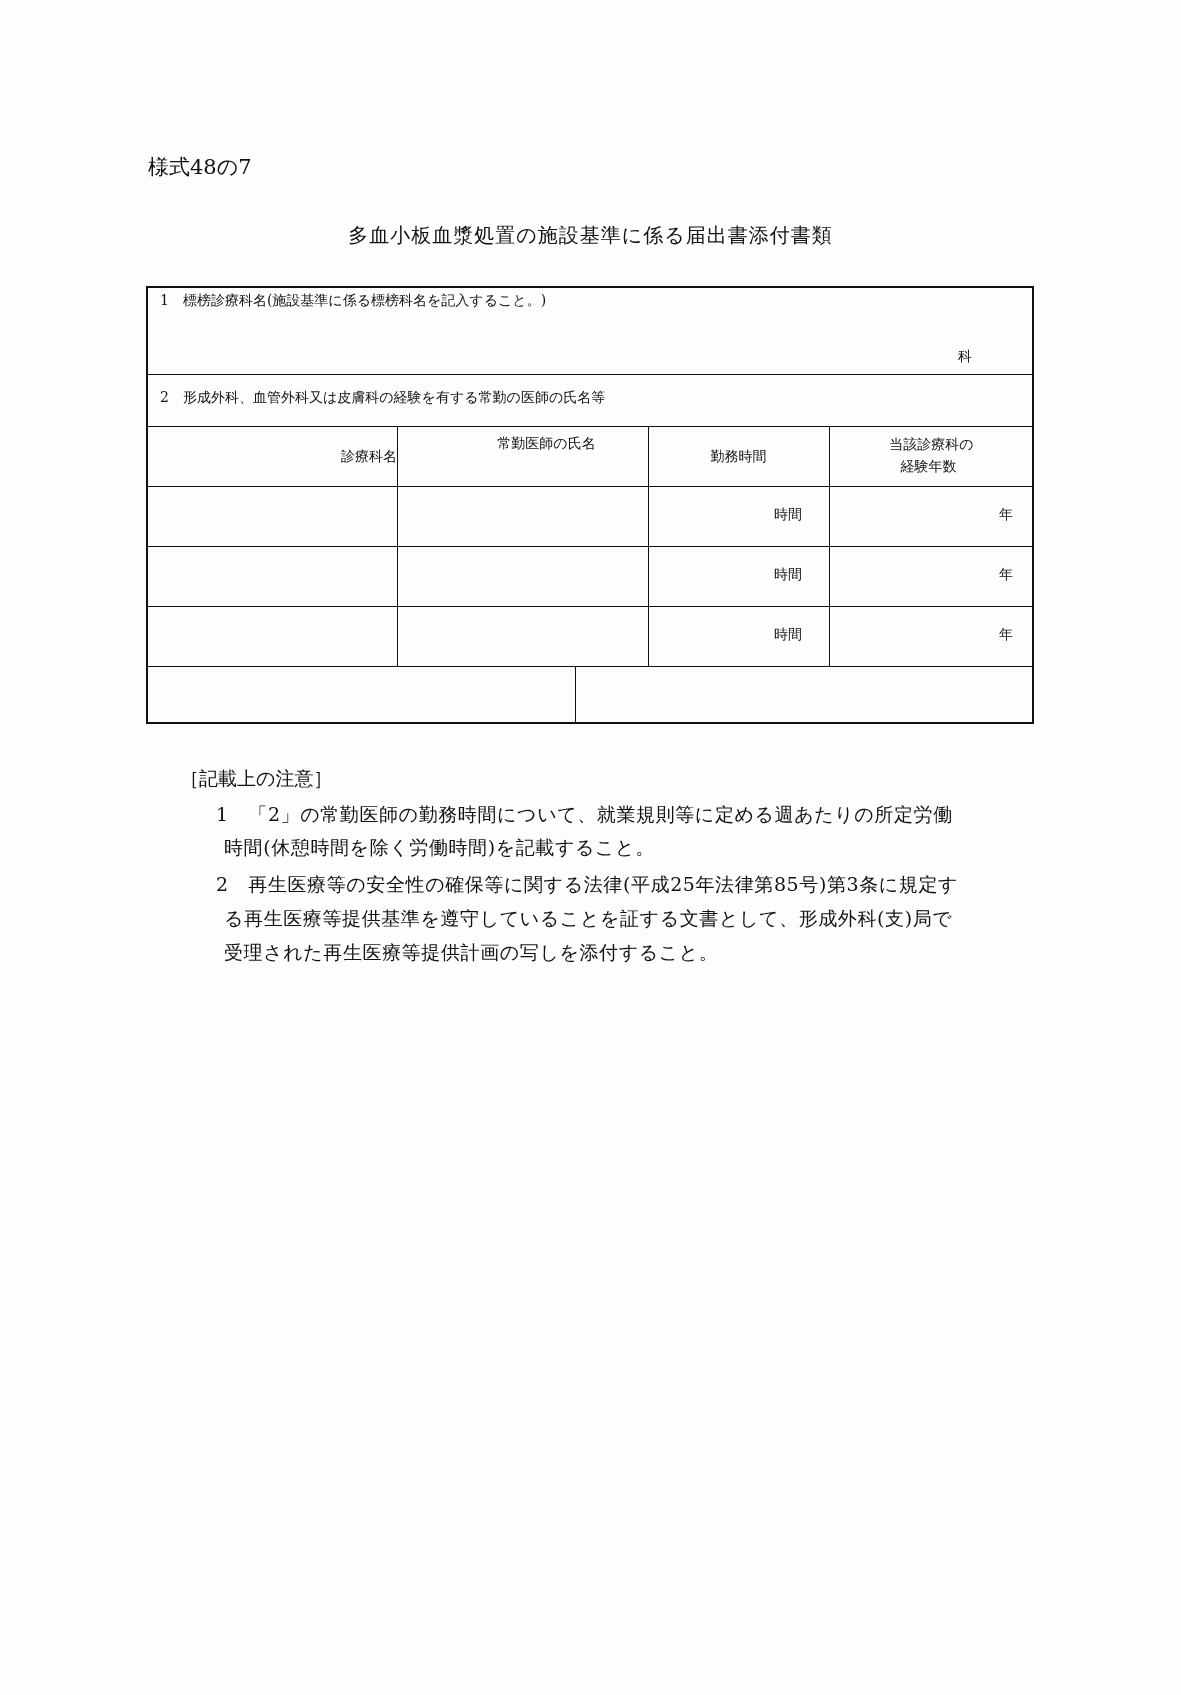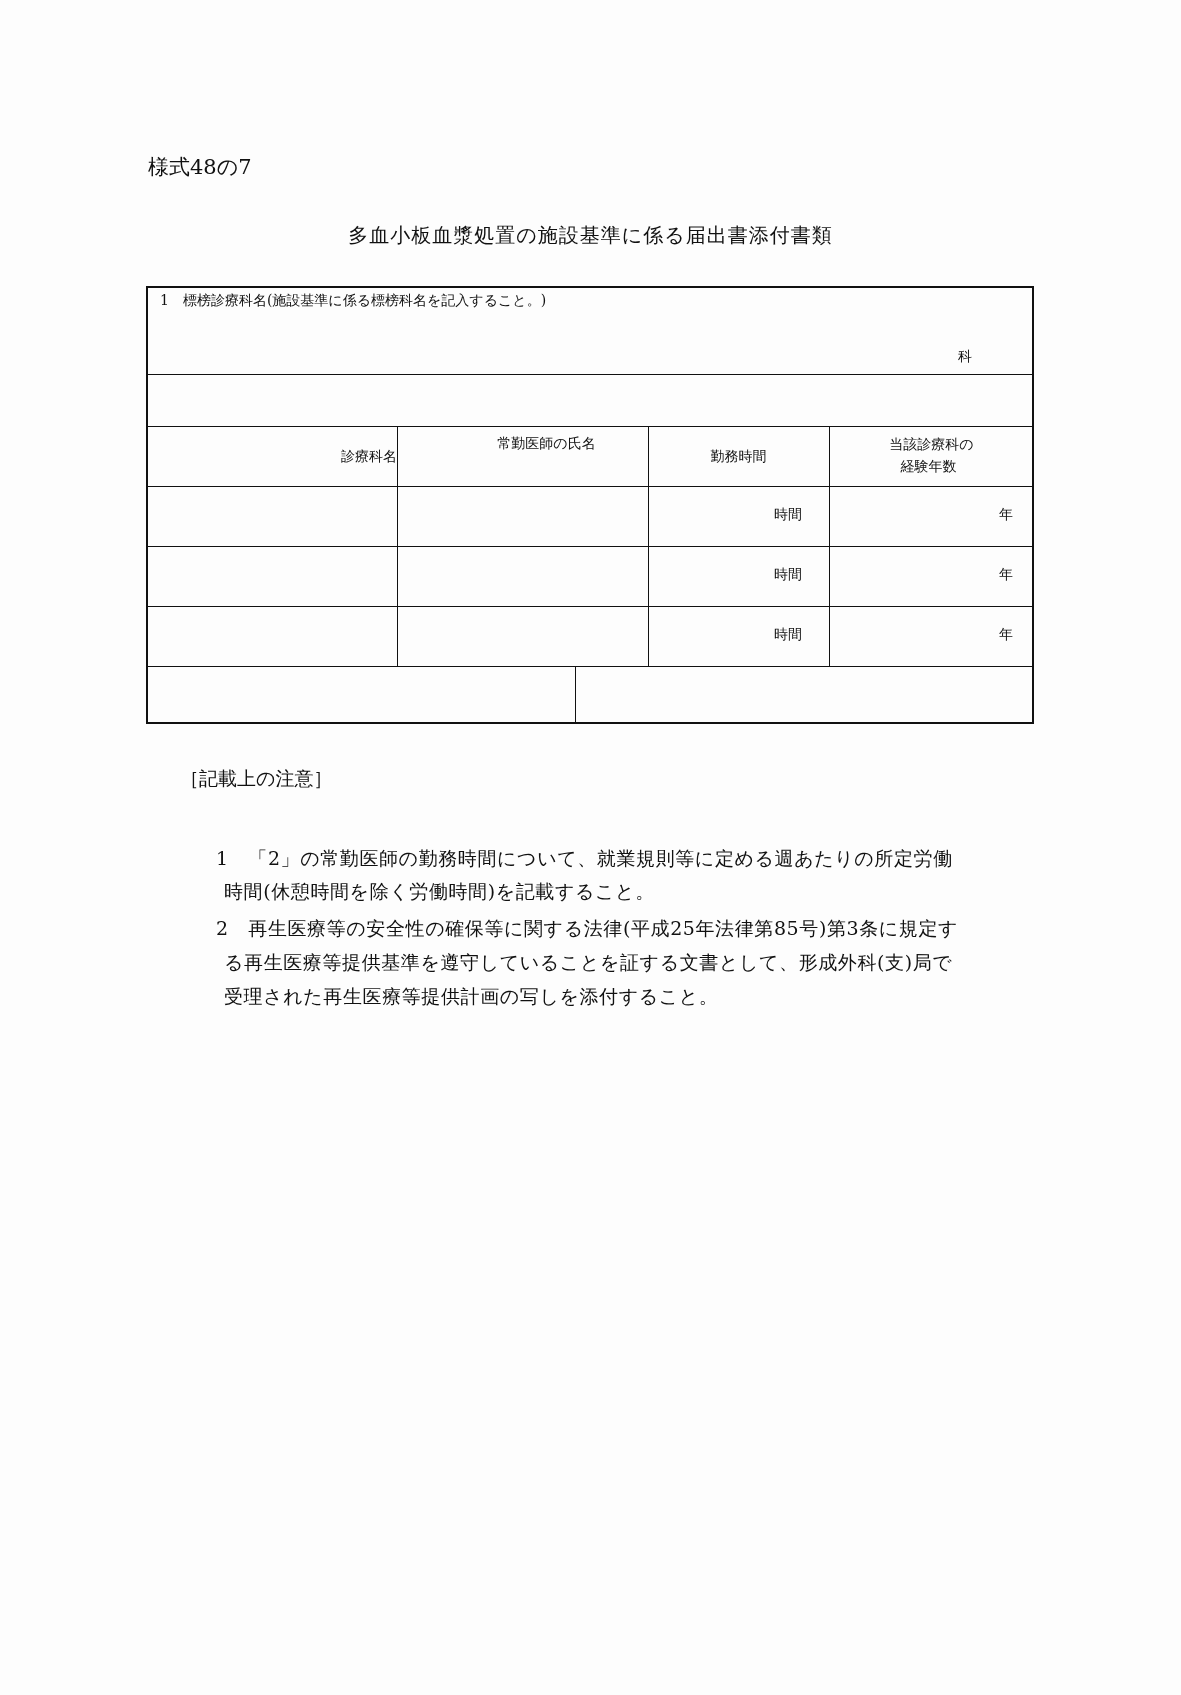--- a/index.html
+++ b/index.html
@@ -13,34 +13,35 @@
     }
     .abs { position: absolute; }
     .form-id { left: 148px; top: 153px; font-size: 21px; }
     .doc-title { left: 0; width: 1181px; top: 222px; text-align: center; font-size: 20px; letter-spacing: 1px; }
     .frame { left: 146px; top: 286px; width: 888px; height: 438px; border: 2px solid #111; box-sizing: border-box; }
     .hline { position: absolute; height: 0; border-top: 1.5px solid #111; }
     .vline { position: absolute; width: 0; border-left: 1.5px solid #111; }
     .t { position: absolute; font-size: 14px; white-space: nowrap; }
     .c { text-align: center; }
     .notes-head { left: 180px; top: 766px; font-size: 19px; }
-    .note-line { font-size: 19px; white-space: nowrap; position: absolute; letter-spacing: 0.6px; margin-top: 44px; }
+    .note-line { font-size: 19px; white-space: nowrap; position: absolute; letter-spacing: 0.6px; }
   </style>
 </head>
 <body>
 
 <div class="abs form-id">様式48の7</div>
 <div class="abs doc-title">多血小板血漿処置の施設基準に係る届出書添付書類</div>
 
 <div class="abs frame">
 
   <div class="t" style="left:12px; top:4px;">1　標榜診療科名(施設基準に係る標榜科名を記入すること。)</div>
   <div class="t" style="left:810px; top:60px;">科</div>
   <div class="hline" style="left:0; right:0; top:86px;"></div>
 
+  <div class="t" style="left:12px; top:101px;">2　形成外科、血管外科又は皮膚科の経験を有する常勤の医師の氏名等</div>
   <div class="hline" style="left:0; right:0; top:138px;"></div>
 
   <div class="t c" style="left:0; width:249px; top:160px;text-align:right;">診療科名</div>
   <div class="t c" style="left:249px; width:251px; top:147px;padding-left:24px;">常勤医師の氏名</div>
   <div class="t c" style="left:500px; width:181px; top:160px;">勤務時間</div>
   <div class="t c" style="left:681px; width:205px; top:148px;">当該診療科の</div>
   <div class="t c" style="left:681px; width:199px; top:170px;">経験年数</div>
   <div class="hline" style="left:0; right:0; top:198px;"></div>
 
   <div class="t" style="left:0; width:249px; top:218px; height:22px;"></div>

